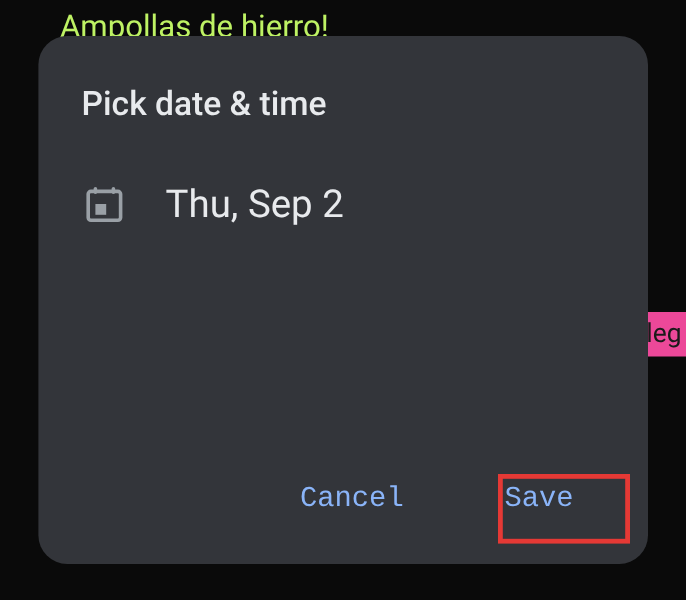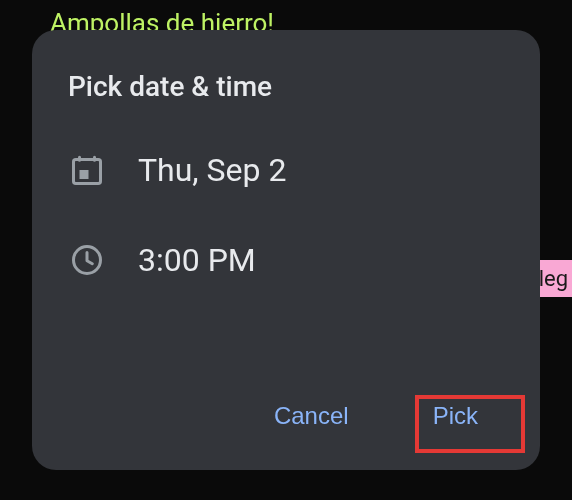--- a/index.html
+++ b/index.html
@@ -20,21 +20,21 @@
       top: 8px;
       left: 50px;
       color: #bef264;
       font-size: 26px;
       font-weight: 400;
     }
     .background-tag {
       position: absolute;
       right: 0;
       top: 260px;
-      background: #f9a8d4;
+      background: #ec4899;
       color: #1a1a1a;
       padding: 6px 4px 6px 10px;
       font-size: 22px;
       border-radius: 4px 0 0 4px;
     }
     .dialog {
       position: absolute;
       left: 32px;
       top: 30px;
       width: 508px;
@@ -84,21 +84,21 @@
       padding-right: 8px;
     }
     .btn {
       background: transparent;
       border: none;
       color: #8ab4f8;
       font-size: 24px;
       font-weight: 500;
       padding: 12px 18px;
       cursor: pointer;
-      font-family: Liberation Sans, sans-serif;
+      font-family: Liberation Mono, monospace;
     }
     .highlight-box {
       position: absolute;
       border: 4px solid #e53935;
       left: 415px;
       top: 395px;
       width: 110px;
       height: 58px;
       pointer-events: none;
     }
@@ -117,29 +117,20 @@
       <svg viewBox="0 0 24 24" fill="none">
         <rect x="3" y="5" width="18" height="16" rx="1.5" stroke="#9aa0a6" stroke-width="2"></rect>
         <rect x="6" y="2.5" width="2" height="4" rx="1" fill="#9aa0a6"></rect>
         <rect x="16" y="2.5" width="2" height="4" rx="1" fill="#9aa0a6"></rect>
         <rect x="7" y="12" width="6" height="6" fill="#9aa0a6"></rect>
       </svg>
     </span>
     <span class="row-text">Thu, Sep 2</span>
   </div>
 
-  <div class="row">
-    <span class="icon-wrap">
-      <svg viewBox="0 0 24 24" fill="none">
-        <circle cx="12" cy="12" r="9" stroke="#9aa0a6" stroke-width="2"></circle>
-        <path d="M12 7 L12 12.5 L15.5 14.5" stroke="#9aa0a6" stroke-width="2" stroke-linecap="round" stroke-linejoin="round"></path>
-      </svg>
-    </span>
-    <span class="row-text">3:00 PM</span>
-  </div>
 
   <div class="button-row">
     <button class="btn">Cancel</button>
-    <button class="btn">Pick</button>
+    <button class="btn">Save</button>
   </div>
 </div>
 
 <div class="highlight-box"></div>
 
 </body></html>

